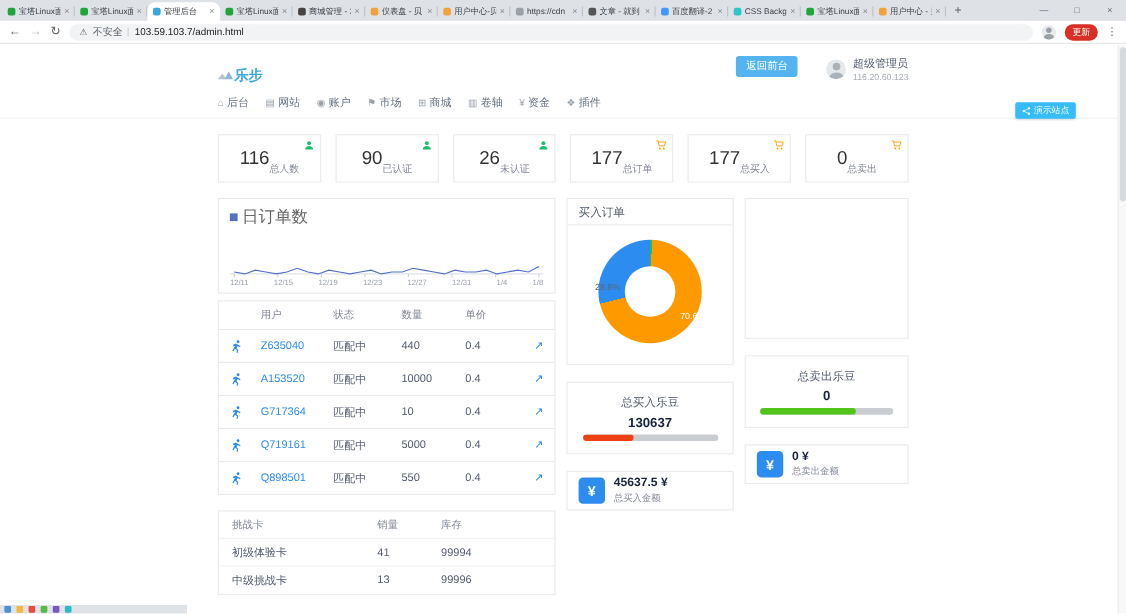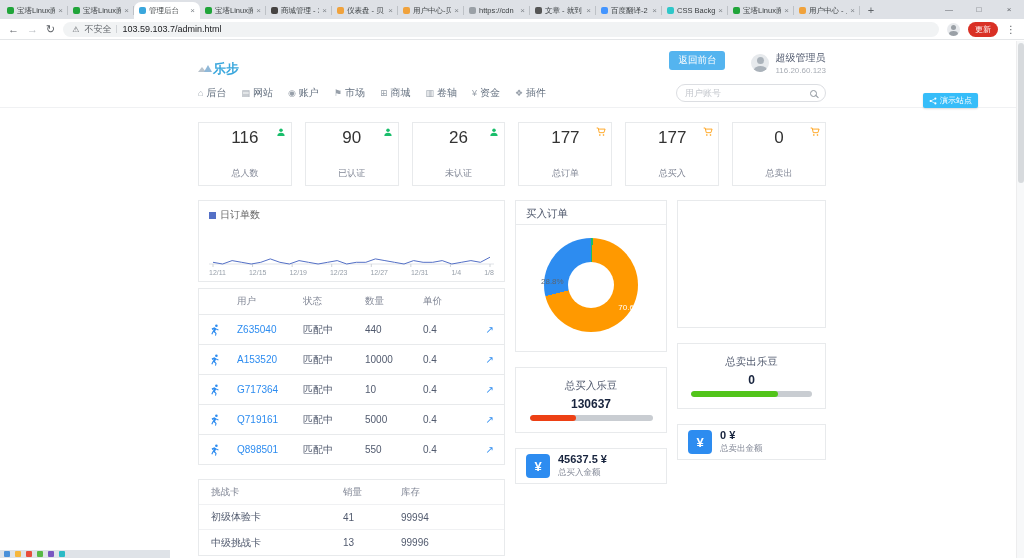--- a/index.html
+++ b/index.html
@@ -58,34 +58,34 @@
   .nav-item .ni{font-size:9px;color:#98a0aa;}
   .search-box{margin-left:auto;width:150px;height:18px;border:1px solid #dcdee2;border-radius:10px;display:flex;align-items:center;padding:0 8px;gap:4px;}
   .search-input{border:none;outline:none;flex:1;font-size:9px;color:#515a6e;background:transparent;min-width:0;font-family:inherit;}
   .search-input::placeholder{color:#c5c8ce;}
   .mag{width:7px;height:7px;border:1px solid #8f969e;border-radius:50%;position:relative;flex:0 0 auto;}
   .mag::after{content:"";position:absolute;width:4px;height:1px;background:#8f969e;transform:rotate(45deg);right:-3px;bottom:-1px;}
 
   .demo-badge{position:absolute;top:52px;right:46px;background:#36bdf9;color:#fff;font-size:8px;padding:2px 6px;border-radius:2px;display:flex;align-items:center;gap:3px;box-shadow:0 1px 2px rgba(0,0,0,.15);}
 
   .stats{display:flex;gap:13px;margin-top:14px;}
-  .stat-card{flex:1;height:64px;border:1px solid #e8eaec;position:relative;display:flex;flex-direction:column;align-items:center;justify-content:center;background:#fff;}
+  .stat-card{flex:1;height:44px;border:1px solid #e8eaec;position:relative;display:flex;flex-direction:row;align-items:center;justify-content:center;background:#fff;}
   .stat-value{font-size:17px;color:#333;}
   .stat-label{font-size:9px;color:#808695;margin-top:19px;}
   .stat-icon{position:absolute;top:4px;right:5px;width:10px;height:10px;}
   .stat-icon svg{width:10px;height:10px;display:block;}
 
   .main{display:flex;gap:10px;margin-top:14px;align-items:flex-start;}
   .col-left{width:307px;flex:0 0 auto;}
   .col-mid{width:152px;flex:0 0 auto;}
   .col-right{flex:1;}
   .card{border:1px solid #e8eaec;background:#fff;}
   .card-title{height:24px;line-height:24px;padding:0 10px;font-size:10.5px;color:#515a6e;border-bottom:1px solid #e8eaec;white-space:nowrap;}
   .chart-body{padding:7px 10px 5px;}
-  .legend{display:flex;align-items:center;gap:4px;font-size:10px;color:#666;}
+  .legend{display:flex;align-items:center;gap:4px;font-size:15px;color:#666;}
   .legend-sq{width:7px;height:7px;background:#5470c6;display:inline-block;}
   .linechart{display:block;margin-top:2px;}
   .xticks{display:flex;justify-content:space-between;font-size:7px;color:#98a0aa;margin-top:1px;}
 
   .match-card{margin-top:6px;}
   .trow{display:flex;align-items:center;height:30px;border-top:1px solid #e8eaec;font-size:10px;color:#515a6e;padding:0 10px;}
   .trow.thead{height:25px;border-top:none;font-size:9.5px;color:#808695;}
   .c-icon{width:28px;flex:0 0 auto;}
   .c-icon svg{width:12px;height:12px;display:block;}
   .c-user{width:66px;flex:0 0 auto;color:#2d8cf0;}
@@ -274,24 +274,20 @@
             </div>
             <div class="nav-item">
               <span class="ni">¥</span>
               <span>资金</span>
             </div>
             <div class="nav-item">
               <span class="ni">❖</span>
               <span>插件</span>
             </div>
           </div>
-        <div class="search-box">
-          <input class="search-input" placeholder="用户账号" style="">
-          <span class="mag"></span>
-        </div>
       </div>
     </div>
 
     <div class="demo-badge">
       <svg width="8" height="8" viewBox="0 0 10 10">
           <circle cx="2" cy="5" r="1.3" fill="#fff"></circle>
           <circle cx="8" cy="2" r="1.3" fill="#fff"></circle>
           <circle cx="8" cy="8" r="1.3" fill="#fff"></circle>
           <path d="M2 5L8 2M2 5l6 3" stroke="#fff" stroke-width="0.8"></path>
         </svg>

